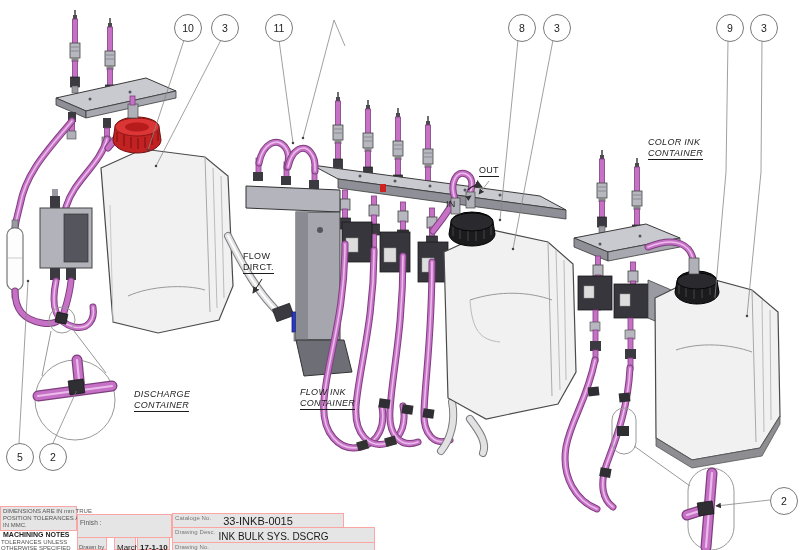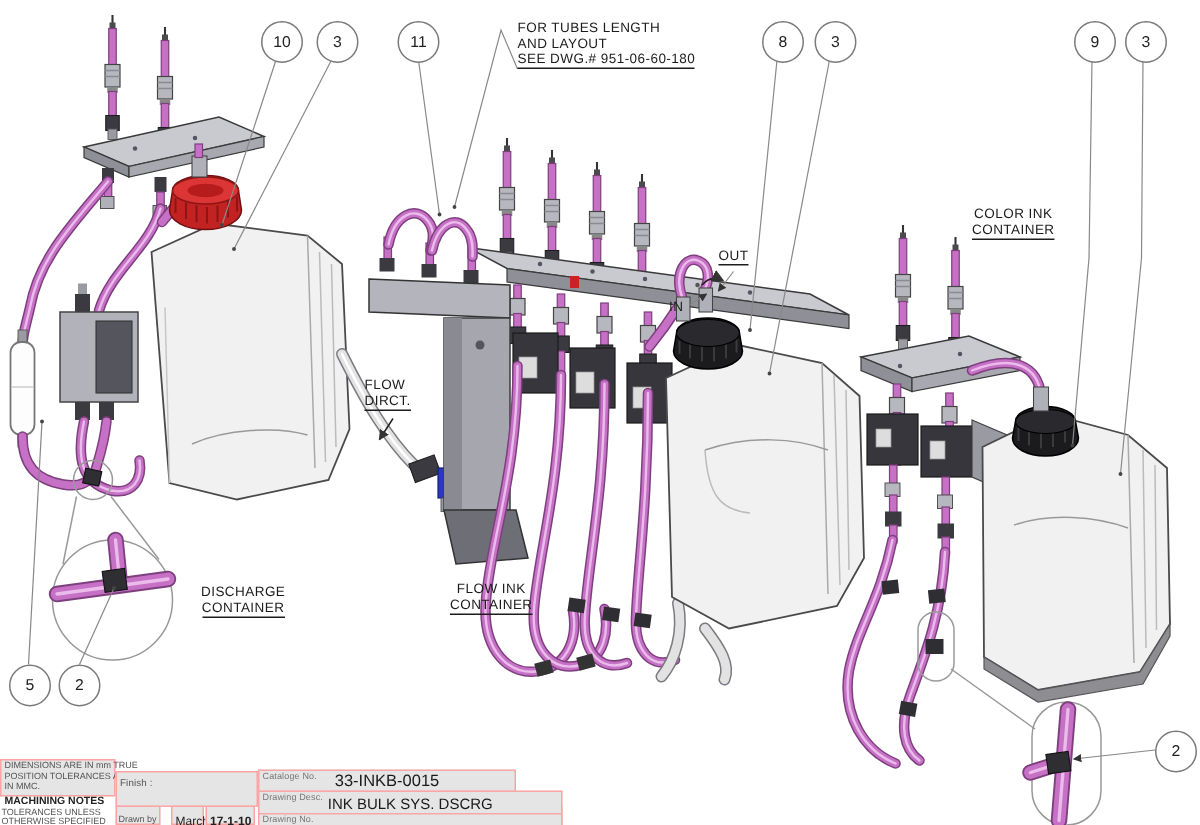--- a/index.html
+++ b/index.html
@@ -16,21 +16,21 @@
   .grayO{fill:none;stroke:#7a7a80;stroke-width:8;stroke-linecap:round;}
   .grayI{fill:none;stroke:#e2e2e2;stroke-width:6;stroke-linecap:round;}
   .grayH{fill:none;stroke:#ffffff;stroke-width:1.8;stroke-linecap:round;}
   .ldr{stroke:#888;stroke-width:.8;fill:none;}
   .det{stroke:#999;stroke-width:1;fill:none;}
   .balloon{position:absolute;width:26px;height:26px;margin:-13px 0 0 -13px;border:1px solid #7a7a7a;
     border-radius:50%;background:#fff;display:flex;align-items:center;justify-content:center;
     font-size:10.5px;color:#222;}
   .anno{position:absolute;font-size:9px;line-height:10.5px;color:#1c1c1c;letter-spacing:.3px;white-space:nowrap;}
   .anno .u, .u-inline{border-bottom:1px solid #1c1c1c;display:inline-block;padding-bottom:.5px;}
-  .ctr{text-align:center;}
+  .ctr{font-style:italic;}
   
   .tb-cell{position:absolute;border:1px solid #fca5a5;box-sizing:border-box;background:#e5e5e5;}
   .tb-lab{position:absolute;left:2px;top:1px;font-size:6px;color:#777;letter-spacing:.1px;white-space:nowrap;}
   .tb-val{position:absolute;left:0;right:0;text-align:center;color:#1a1a1a;white-space:nowrap;}
   .tiny{font-size:6px;line-height:6.5px;color:#555;white-space:nowrap;}
 </style>
 </head>
 <body>
 
 <div class="stage">
@@ -327,25 +327,20 @@
 <div class="balloon" style="left:224px;top:27px">3</div>
 <div class="balloon" style="left:278px;top:27px">11</div>
 <div class="balloon" style="left:521px;top:27px">8</div>
 <div class="balloon" style="left:556px;top:27px">3</div>
 <div class="balloon" style="left:729px;top:27px">9</div>
 <div class="balloon" style="left:763px;top:27px">3</div>
 <div class="balloon" style="left:19px;top:456px">5</div>
 <div class="balloon" style="left:52px;top:456px">2</div>
 <div class="balloon" style="left:783px;top:500px">2</div>
 
-<div class="anno" style="left:345px;top:13px">
-  <div>FOR TUBES LENGTH</div>
-  <div>AND LAYOUT</div>
-  <div class="u">SEE DWG.# 951-06-60-180</div>
-</div>
 <div class="anno" style="left:479px;top:165px">
   <span class="u-inline">OUT</span></div>
 <div class="anno" style="left:446px;top:199px">IN</div>
 <div class="anno" style="left:243px;top:251px">
   <div>FLOW</div>
   <span class="u-inline">DIRCT.</span></div>
 <div class="anno ctr" style="left:134px;top:389px">
   <div>DISCHARGE</div>
   <span class="u-inline">CONTAINER</span></div>
 <div class="anno ctr" style="left:300px;top:387px">

